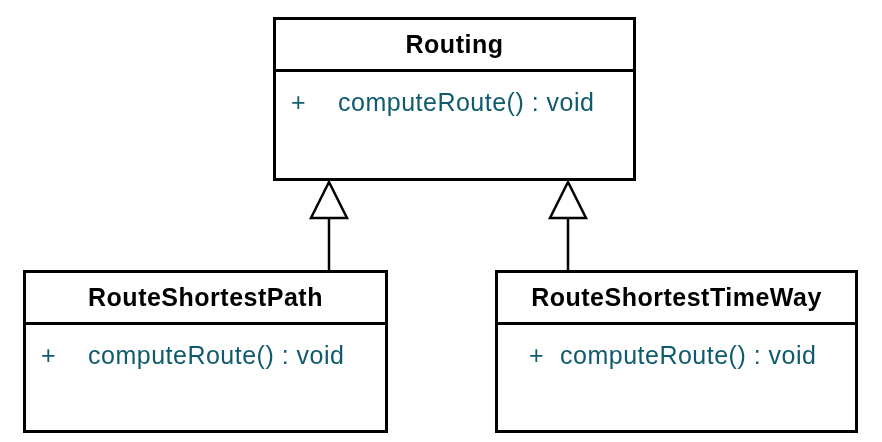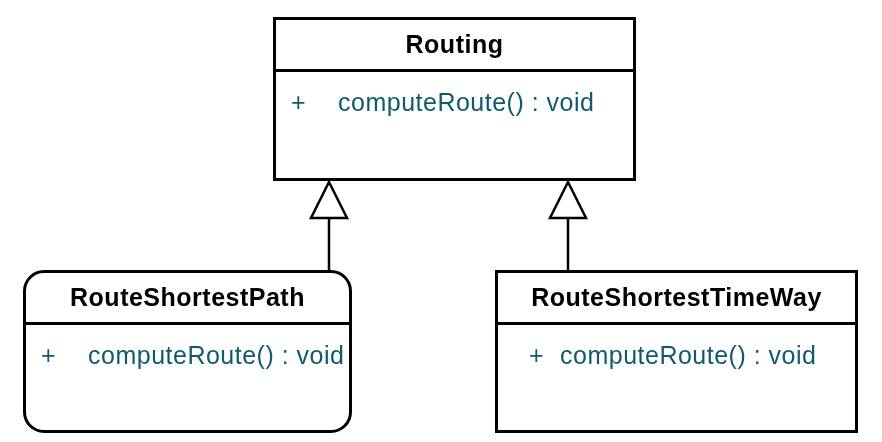--- a/index.html
+++ b/index.html
@@ -25,21 +25,21 @@
     z-index: 0;
   }
   .class-box {
     position: absolute;
     box-sizing: border-box;
     background: #ffffff;
     border: 3px solid #000000;
     z-index: 1;
   }
   .class-box.routing        { left: 273px; top: 17px;  width: 363px; height: 164px; }
-  .class-box.shortest-path  { left: 23px;  top: 270px; width: 329px; height: 163px; border-radius: 21px; }
+  .class-box.shortest-path  { left: 23px;  top: 270px; width: 365px; height: 163px; }
   .class-box.shortest-time  { left: 495px; top: 270px; width: 363px; height: 163px; text-align: center; }
 
   .class-title {
     box-sizing: border-box;
     height: 52px;
     border-bottom: 3px solid #000000;
     display: flex;
     align-items: center;
     justify-content: center;
     font-size: 25px;

